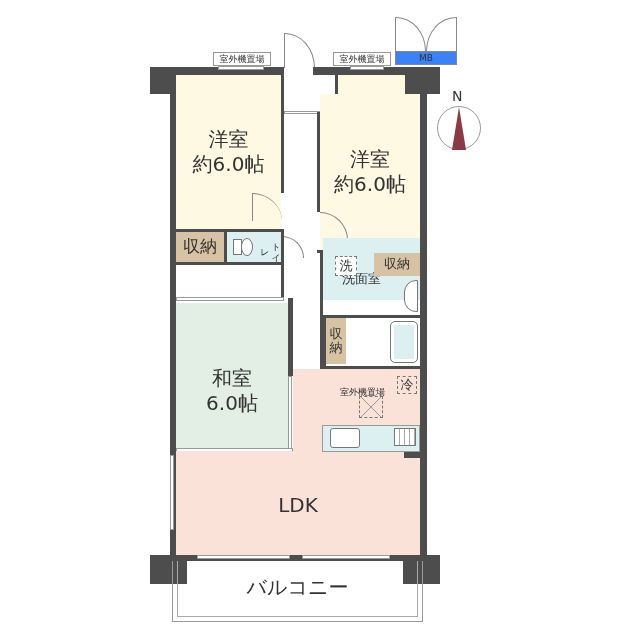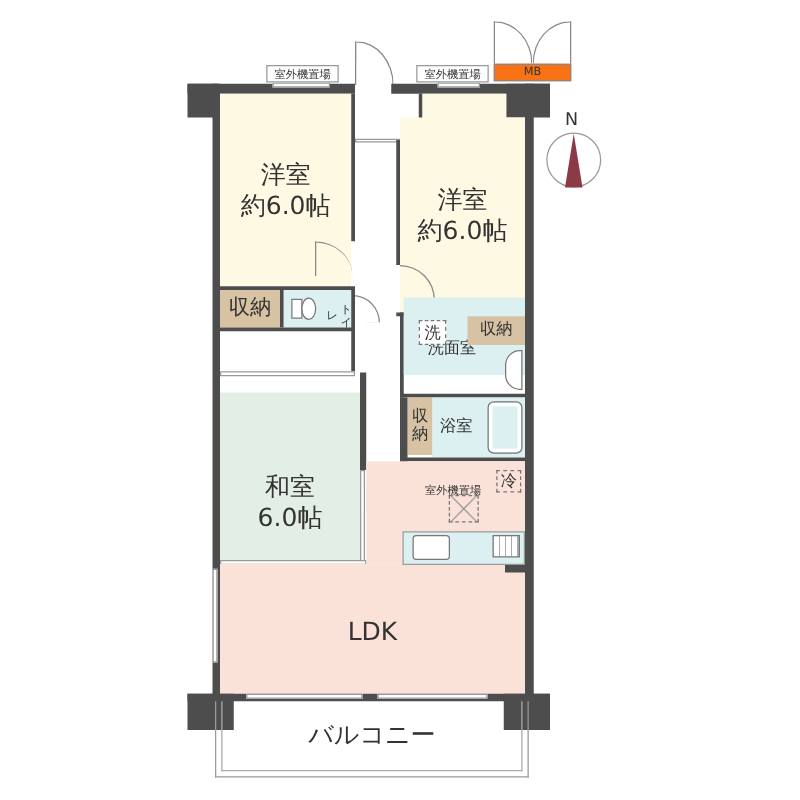--- a/index.html
+++ b/index.html
@@ -31,21 +31,21 @@
     <span class="lbl-xs">室外機置場</span>
   </div>
   <div class="abs" style="left:333px;top:52px;width:58px;height:14px;border:1px solid #999;background:#fff;display:flex;align-items:center;justify-content:center;">
     <span class="lbl-xs">室外機置場</span>
   </div>
 
   <div class="abs" style="left:395px;top:17px;width:62px;height:34px;border-left:1px solid #888;border-right:1px solid #888;">
     <div class="abs" style="left:0;top:0;width:30px;height:34px;border:1px solid #888;border-left:none;border-bottom:none;border-radius:0 100% 0 0;"></div>
     <div class="abs" style="left:30px;top:0;width:30px;height:34px;border:1px solid #888;border-right:none;border-bottom:none;border-radius:100% 0 0 0;"></div>
   </div>
-  <div class="abs" style="left:395px;top:51px;width:62px;height:14px;background:#f97316;border:1px solid #888;display:flex;align-items:center;justify-content:center;">
+  <div class="abs" style="left:395px;top:51px;width:62px;height:14px;background:#3b82f6;border:1px solid #888;display:flex;align-items:center;justify-content:center;">
     <span class="lbl-xs">MB</span>
   </div>
 
   <div class="abs" style="left:284px;top:33px;width:30px;height:35px;border-left:1px solid #888;">
     <div class="abs" style="left:0;top:0;width:30px;height:35px;border:1px solid #888;border-left:none;border-bottom:none;border-radius:0 100% 0 0;"></div>
   </div>
 
   <div class="abs wall" style="left:150px;top:67px;width:134px;height:8px;"></div>
   <div class="abs wall" style="left:313px;top:67px;width:127px;height:8px;"></div>
   <div class="abs win" style="left:218px;top:66px;width:46px;height:4px;"></div>
@@ -87,21 +87,21 @@
     <div style="width:12px;height:14px;border:1px solid #777;background:#fff;"></div>
     <div style="width:18px;height:16px;border:1px solid #777;border-radius:50%;background:#fff;margin-left:-1px;"></div>
     <span class="lbl-xs vtext" style="margin-left:6px;">トイレ</span>
   </div>
   <div class="abs" style="left:282px;top:236px;width:22px;height:22px;border:1px solid #888;border-left:none;border-bottom:none;border-radius:0 100% 0 0;"></div>
 
   <div class="abs wall" style="left:176px;top:262px;width:108px;height:3px;"></div>
   <div class="abs wall" style="left:281px;top:232px;width:3px;height:68px;"></div>
   <div class="abs" style="left:176px;top:297px;width:108px;height:4px;border:1px solid #999;background:#fff;"></div>
 
-  <div class="abs room washitsu" style="left:176px;top:314px;width:112px;height:176px;">
+  <div class="abs room washitsu" style="left:176px;top:303px;width:112px;height:176px;">
     <span class="lbl-big">和室</span>
     <span class="lbl-big">6.0帖</span>
   </div>
   <div class="abs wall" style="left:288px;top:298px;width:5px;height:78px;"></div>
   <div class="abs" style="left:288px;top:376px;width:4px;height:74px;border:1px solid #999;background:#fff;"></div>
   <div class="abs" style="left:176px;top:448px;width:117px;height:4px;border:1px solid #999;background:#fff;"></div>
   <div class="abs" style="left:293px;top:376px;width:28px;height:28px;border:1px solid #888;border-left:none;border-bottom:none;border-radius:0 100% 0 0;transform:scaleY(-1);"></div>
 
   <div class="abs wall" style="left:320px;top:250px;width:3px;height:68px;"></div>
   <div class="abs room wet" style="left:323px;top:238px;width:97px;height:62px;">
@@ -113,23 +113,20 @@
   <div class="abs room storage" style="left:374px;top:253px;width:46px;height:23px;">
     <span class="lbl-sm">収納</span>
   </div>
   <div class="abs" style="left:404px;top:280px;width:14px;height:32px;border:1px solid #777;border-radius:12px 0 0 12px;background:#fff;"></div>
 
   <div class="abs wall" style="left:320px;top:315px;width:103px;height:3px;"></div>
   <div class="abs room storage" style="left:326px;top:318px;width:20px;height:46px;">
     <span class="lbl-sm vtext" style="writing-mode:horizontal-tb;width:14px;word-break:break-all;line-height:1.1;">収納</span>
   </div>
   <div class="abs wall" style="left:320px;top:318px;width:6px;height:60px;"></div>
-  <div class="abs room wet" style="left:346px;top:318px;width:74px;height:48px;flex-direction:row;justify-content:flex-start;padding-left:6px;">
-    <span class="lbl-sm">浴室</span>
-  </div>
   <div class="abs" style="left:390px;top:321px;width:28px;height:42px;border:1px solid #777;border-radius:5px;background:#dcf0f1;box-shadow:inset 0 0 0 3px #fff;"></div>
   <div class="abs wall" style="left:320px;top:366px;width:103px;height:3px;"></div>
 
   <div class="abs ldk" style="left:293px;top:369px;width:127px;height:82px;"></div>
   <div class="abs ldk" style="left:176px;top:451px;width:244px;height:104px;"></div>
   <div class="abs room" style="left:176px;top:470px;width:244px;height:70px;">
     <span class="lbl-big">LDK</span>
   </div>
 
   <div class="abs" style="left:340px;top:380px;width:60px;height:14px;">

